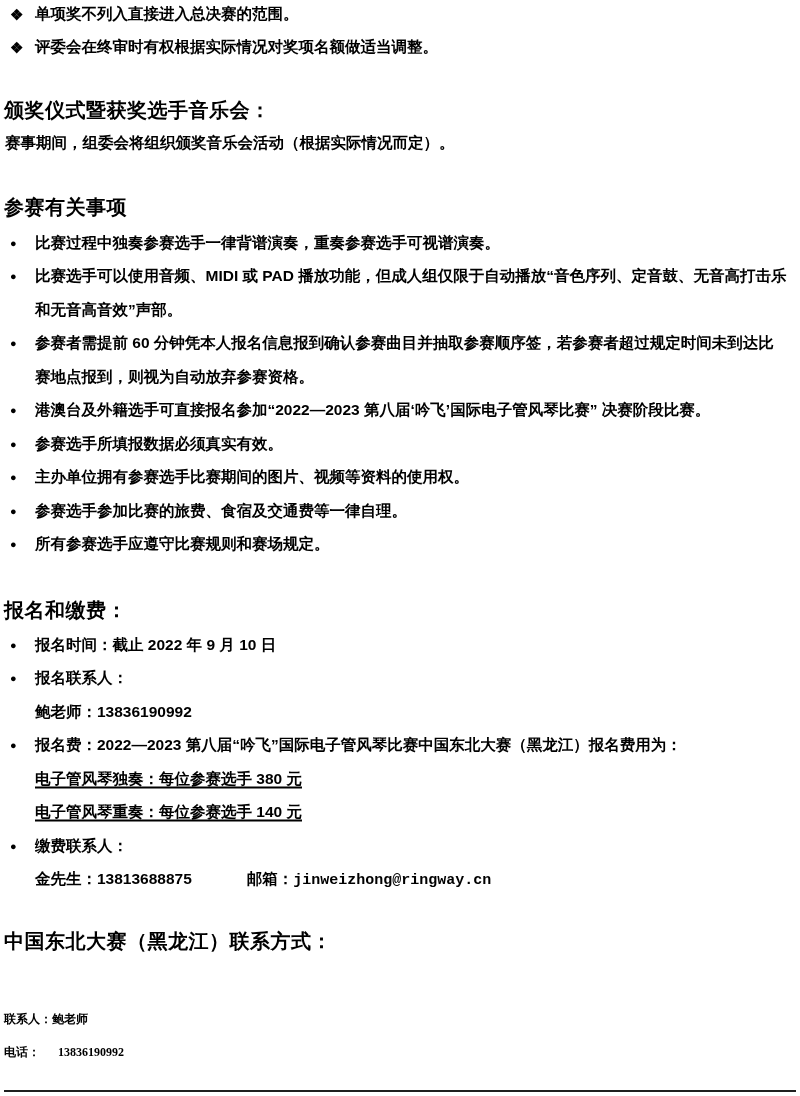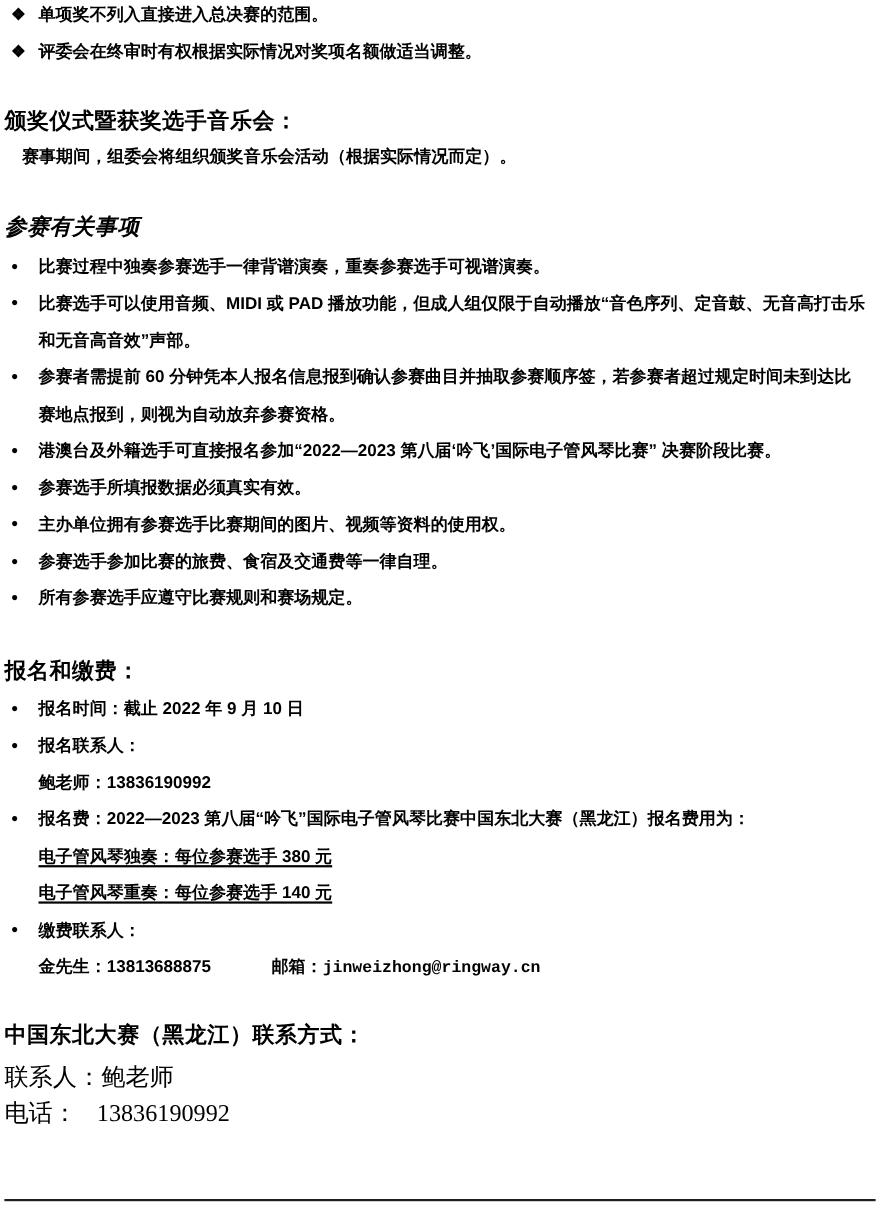--- a/index.html
+++ b/index.html
@@ -18,21 +18,21 @@
     position: absolute;
     left: 4px;
     font-size: 20px;
     font-weight: 700;
     line-height: 26px;
     white-space: nowrap;
     letter-spacing: 0.5px;
   }
   .para {
     position: absolute;
-    left: 20px;
+    left: 5px;
     line-height: 22px;
     white-space: nowrap;
   }
   .rows { position: absolute; left: 0; right: 0; }
   .row { position: relative; height: 33.5px; }
   .marker {
     position: absolute;
     left: 10px;
     top: 50%;
     transform: translateY(-50%);
@@ -50,22 +50,23 @@
   .ul-bold {
     font-weight: 700;
     text-decoration: underline;
     text-underline-offset: 3px;
     text-decoration-thickness: 1.5px;
   }
   .spacer55 { display: inline-block; width: 55px; }
   .mono { font-family: "Liberation Mono", monospace; font-weight: 600; font-size: 15px; }
   .serif-rows {
     font-family: "Liberation Serif", serif;
-    font-weight: 400;
-    font-size: 22px;
+    font-weight: 700;
+    font-size: 12px;
+    margin-top: 40px;
   }
   .serif-rows .txt { left: 4px; }
   .gap18 { display: inline-block; width: 18px; }
   .footer-line {
     position: absolute;
     left: 4px;
     top: 1090px;
     width: 792px;
     height: 2px;
     background: #1f1f1f;
@@ -83,21 +84,21 @@
     </div>
     <div class="row">
       <span class="marker diamond">❖</span>
       <span class="txt">评委会在终审时有权根据实际情况对奖项名额做适当调整。</span>
     </div>
   </div>
 
   <div class="h" style="top:97px;">颁奖仪式暨获奖选手音乐会：</div>
   <div class="para" style="top:132px;">赛事期间，组委会将组织颁奖音乐会活动（根据实际情况而定）。</div>
 
-  <div class="h" style="top:194px;font-style:italic;">参赛有关事项</div>
+  <div class="h" style="top:194px;">参赛有关事项</div>
   <div class="rows" style="top:226px;">
     <div class="row">
       <span class="marker dot">●</span>
       <span class="txt">比赛过程中独奏参赛选手一律背谱演奏，重奏参赛选手可视谱演奏。</span>
     </div>
     <div class="row">
       <span class="marker dot">●</span>
       <span class="txt">比赛选手可以使用音频、MIDI 或 PAD 播放功能，但成人组仅限于自动播放“音色序列、定音鼓、无音高打击乐</span>
     </div>
     <div class="row">

